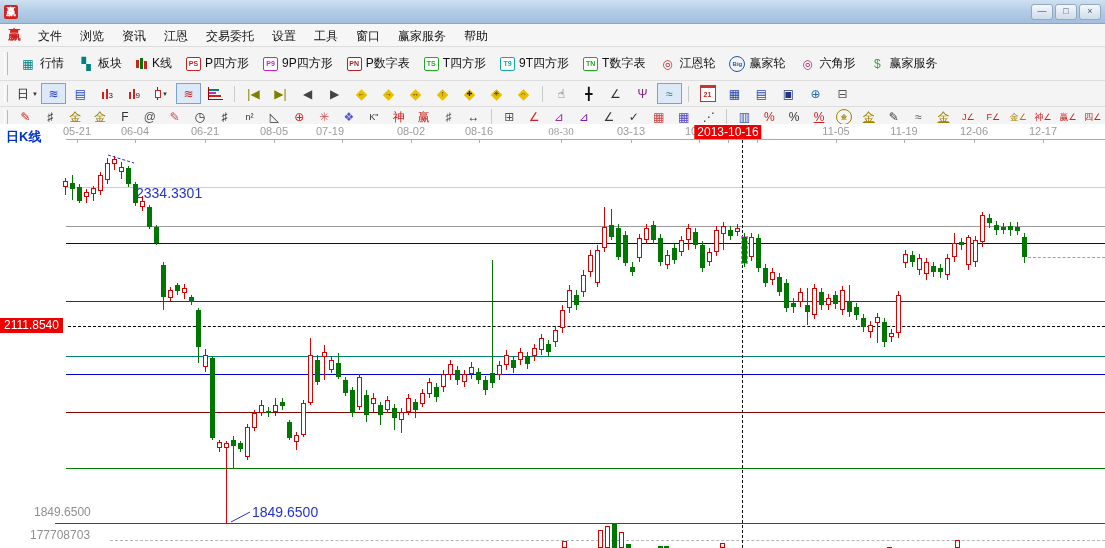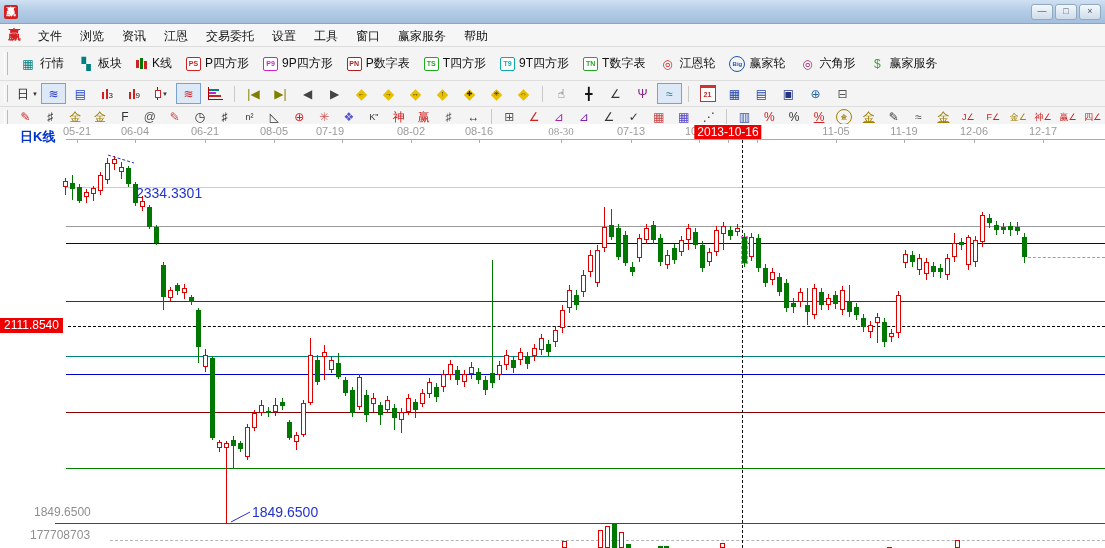--- a/index.html
+++ b/index.html
@@ -416,21 +416,21 @@
       <span class="dlabel" style="left: 274px;">08-05</span>
       <div class="tick" style="left: 274px; top: 16px;"></div>
       <span class="dlabel" style="left: 330px;">07-19</span>
       <div class="tick" style="left: 342px; top: 16px;"></div>
       <span class="dlabel" style="left: 411px;">08-02</span>
       <div class="tick" style="left: 411px; top: 16px;"></div>
       <span class="dlabel" style="left: 479px;">08-16</span>
       <div class="tick" style="left: 479px; top: 16px;"></div>
       <span class="dlabel" style="left: 561px; font-family: Liberation Serif, serif;">08-30</span>
       <div class="tick" style="left: 561px; top: 16px;"></div>
-      <span class="dlabel" style="left: 631px;">07-13</span>
+      <span class="dlabel" style="left: 631px;">03-13</span>
       <div class="tick" style="left: 631px; top: 16px;"></div>
       <span class="dlabel" style="left: 699px;">10-08</span>
       <div class="tick" style="left: 699px; top: 16px;"></div>
       <span class="dlabel hl" style="left: 728px;">2013-10-16</span>
       <div class="tick" style="left: 728px; top: 16px;"></div>
       <span class="dlabel" style="left: 757px;">2</span>
       <div class="tick" style="left: 757px; top: 16px;"></div>
       <span class="dlabel" style="left: 836px;">11-05</span>
       <div class="tick" style="left: 836px; top: 16px;"></div>
       <span class="dlabel" style="left: 904px;">11-19</span>
@@ -732,21 +732,21 @@
       <div class="vbar u" style="left: 598px; top: 406px; height: 18px;"></div>
       <div class="vbar u" style="left: 605px; top: 402px; height: 22px;"></div>
       <div class="vbar d" style="left: 612px; top: 400px; height: 24px;"></div>
       <div class="vbar u" style="left: 619px; top: 408px; height: 16px;"></div>
       <div class="vbar d" style="left: 626px; top: 420px; height: 4px;"></div>
       <div class="vbar d" style="left: 658px; top: 422px; height: 2px;"></div>
       <div class="vbar d" style="left: 664px; top: 422px; height: 2px;"></div>
       <div class="vbar u" style="left: 720px; top: 419px; height: 5px;"></div>
       <div class="vbar u" style="left: 887px; top: 423px; height: 1px;"></div>
       <div class="vbar u" style="left: 955px; top: 416px; height: 8px;"></div>
-      <span class="mode" style="left: 20px; top: 4px;">日K线</span>
+      <span class="mode" style="left: 6px; top: 4px;">日K线</span>
       <span class="pbadge" style="left: 0px; top: 194px;">2111.8540</span>
       <span class="glbl" style="left: 34px; top: 381px;">1849.6500</span>
       <span class="glbl" style="left: 30px; top: 404px;">177708703</span>
       <span class="ann" style="left: 136px; top: 33px; margin-top: 28px;">2334.3301</span>
       <span class="ann" style="left: 252px; top: 380px;">1849.6500</span>
       <svg class="overlay" width="1105" height="424">
         <line x1="108" y1="31" x2="134" y2="39" stroke="#2233cc" stroke-dasharray="3,2"></line>
         <line x1="231" y1="398" x2="250" y2="388" stroke="#2233cc"></line>
       </svg>
     </div>

